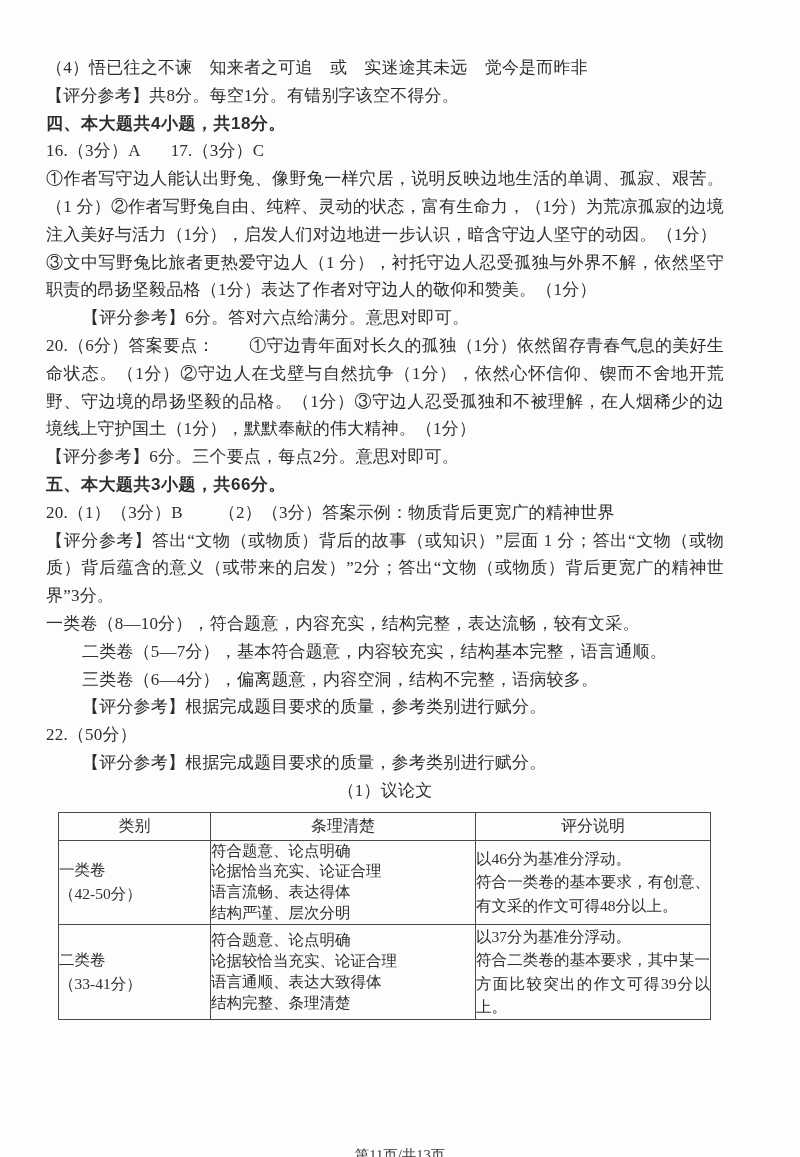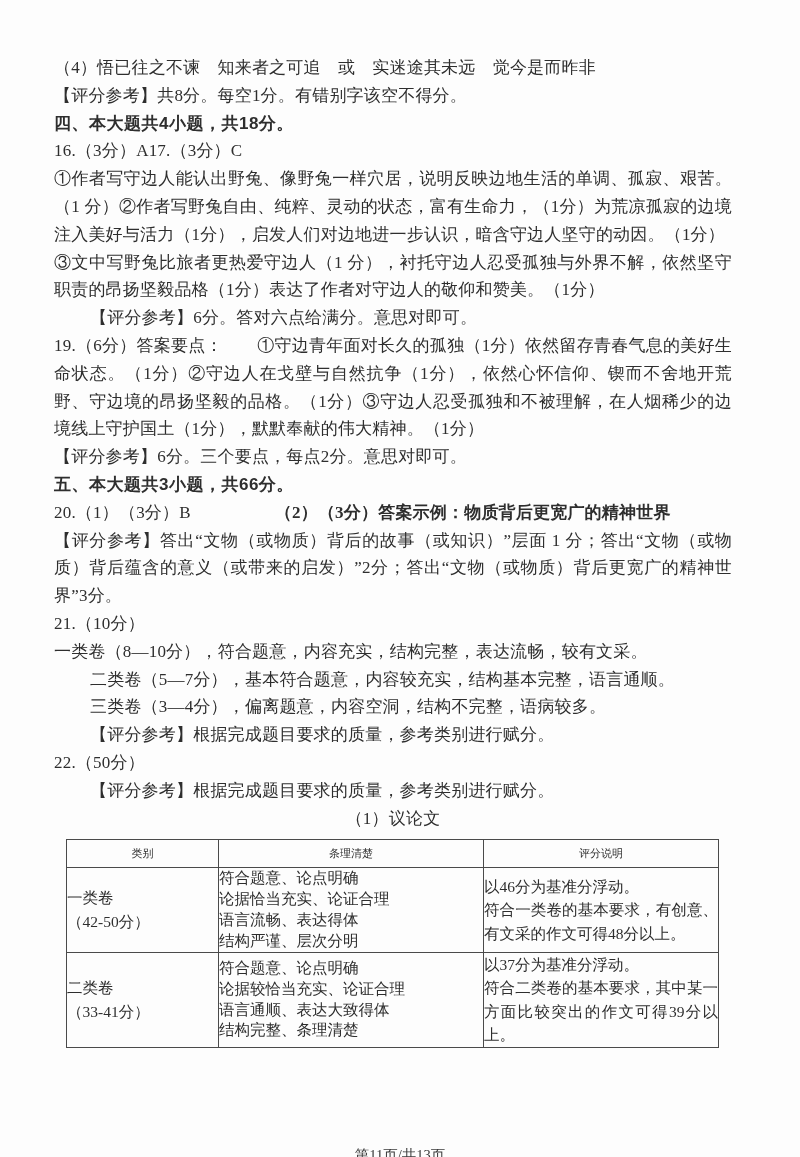--- a/index.html
+++ b/index.html
@@ -6,57 +6,57 @@
   body {
     width: 800px; height: 1157px;
     background: #fdfdfd;
     overflow: hidden;
     position: relative;
     font-family: "Liberation Serif", serif;
     color: #2e2e2e;
   }
   .page {
     position: absolute;
-    left: 54px; top: 54px;
+    left: 46px; top: 54px;
     width: 678px;
   }
   .ln {
     margin: 0;
     font-size: 17px;
     line-height: 27.8px;
     text-align: justify;
     letter-spacing: 0.2px;
   }
   .bold {
     font-weight: 700;
     font-family: "Liberation Sans", sans-serif;
     letter-spacing: 0.5px;
   }
   .indent { padding-left: 36px; }
-  .gap30 { }
-  .gap70 { margin-left: 84px; font-weight: bold; }
+  .gap30 { margin-left: 30px; }
+  .gap70 { margin-left: 36px; }
   .center { text-align: center; font-family: Liberation Serif, serif; }
   table.rubric {
     border-collapse: collapse;
     margin-left: 12px;
     margin-top: 7px;
     table-layout: fixed;
     width: 652px;
     font-size: 15.5px;
   }
   table.rubric th, table.rubric td {
     border: 1.6px solid #4a4a4a;
     padding: 0;
     vertical-align: middle;
   }
   table.rubric th {
     font-weight: 400;
     height: 27px;
     text-align: center;
-    font-size: 11px;
+    font-size: 16px;
   }
   td.cat { text-align: left; line-height: 24px; }
   td.req { padding: 5px 0 5px 14px; }
   td.req div { line-height: 20.8px; text-align: left; }
   td.desc { padding: 5px 10px 5px 12px; }
   td.desc div { line-height: 23.5px; text-align: justify; }
   .footer {
     position: absolute;
     left: 0; right: 0;
     top: 1146px;
@@ -73,32 +73,31 @@
   <p class="ln">（4）悟已往之不谏　知来者之可追　或　实迷途其未远　觉今是而昨非</p>
   <p class="ln">【评分参考】共8分。每空1分。有错别字该空不得分。</p>
   <p class="ln bold">四、本大题共4小题，共18分。</p>
 
   <p class="ln"><span>16.（3分）A</span><span class="gap30">17.（3分）C</span></p>
 
   <p class="ln">①作者写守边人能认出野兔、像野兔一样穴居，说明反映边地生活的单调、孤寂、艰苦。（1 分）②作者写野兔自由、纯粹、灵动的状态，富有生命力，（1分）为荒凉孤寂的边境注入美好与活力（1分），启发人们对边地进一步认识，暗含守边人坚守的动因。（1分）</p>
   <p class="ln">③文中写野兔比旅者更热爱守边人（1 分），衬托守边人忍受孤独与外界不解，依然坚守职责的昂扬坚毅品格（1分）表达了作者对守边人的敬仰和赞美。（1分）</p>
   <p class="ln indent">【评分参考】6分。答对六点给满分。意思对即可。</p>
 
-  <p class="ln">19.（6分）答案要点：　　①守边青年面对长久的孤独（1分）依然留存青春气息的美好生命状态。（1分）②守边人在戈壁与自然抗争（1分），依然心怀信仰、锲而不舍地开荒野、守边境的昂扬坚毅的品格。（1分）③守边人忍受孤独和不被理解，在人烟稀少的边境线上守护国土（1分），默默奉献的伟大精神。（1分）</p>
+  <p class="ln">20.（6分）答案要点：　　①守边青年面对长久的孤独（1分）依然留存青春气息的美好生命状态。（1分）②守边人在戈壁与自然抗争（1分），依然心怀信仰、锲而不舍地开荒野、守边境的昂扬坚毅的品格。（1分）③守边人忍受孤独和不被理解，在人烟稀少的边境线上守护国土（1分），默默奉献的伟大精神。（1分）</p>
   <p class="ln">【评分参考】6分。三个要点，每点2分。意思对即可。</p>
 
   <p class="ln bold">五、本大题共3小题，共66分。</p>
 
   <p class="ln"><span>20.（1）（3分）B</span><span class="gap70">（2）（3分）答案示例：物质背后更宽广的精神世界</span></p>
   <p class="ln">【评分参考】答出“文物（或物质）背后的故事（或知识）”层面 1 分；答出“文物（或物质）背后蕴含的意义（或带来的启发）”2分；答出“文物（或物质）背后更宽广的精神世界”3分。</p>
 
-  <p class="ln">21.（10分）</p>
   <p class="ln">一类卷（8—10分），符合题意，内容充实，结构完整，表达流畅，较有文采。</p>
   <p class="ln indent">二类卷（5—7分），基本符合题意，内容较充实，结构基本完整，语言通顺。</p>
-  <p class="ln indent">三类卷（3—4分），偏离题意，内容空洞，结构不完整，语病较多。</p>
+  <p class="ln indent">三类卷（6—4分），偏离题意，内容空洞，结构不完整，语病较多。</p>
   <p class="ln indent">【评分参考】根据完成题目要求的质量，参考类别进行赋分。</p>
 
   <p class="ln">22.（50分）</p>
   <p class="ln indent">【评分参考】根据完成题目要求的质量，参考类别进行赋分。</p>
 
   <p class="ln center">（1）议论文</p>
 
   <table class="rubric">
     <colgroup>
       <col style="width:152px">

